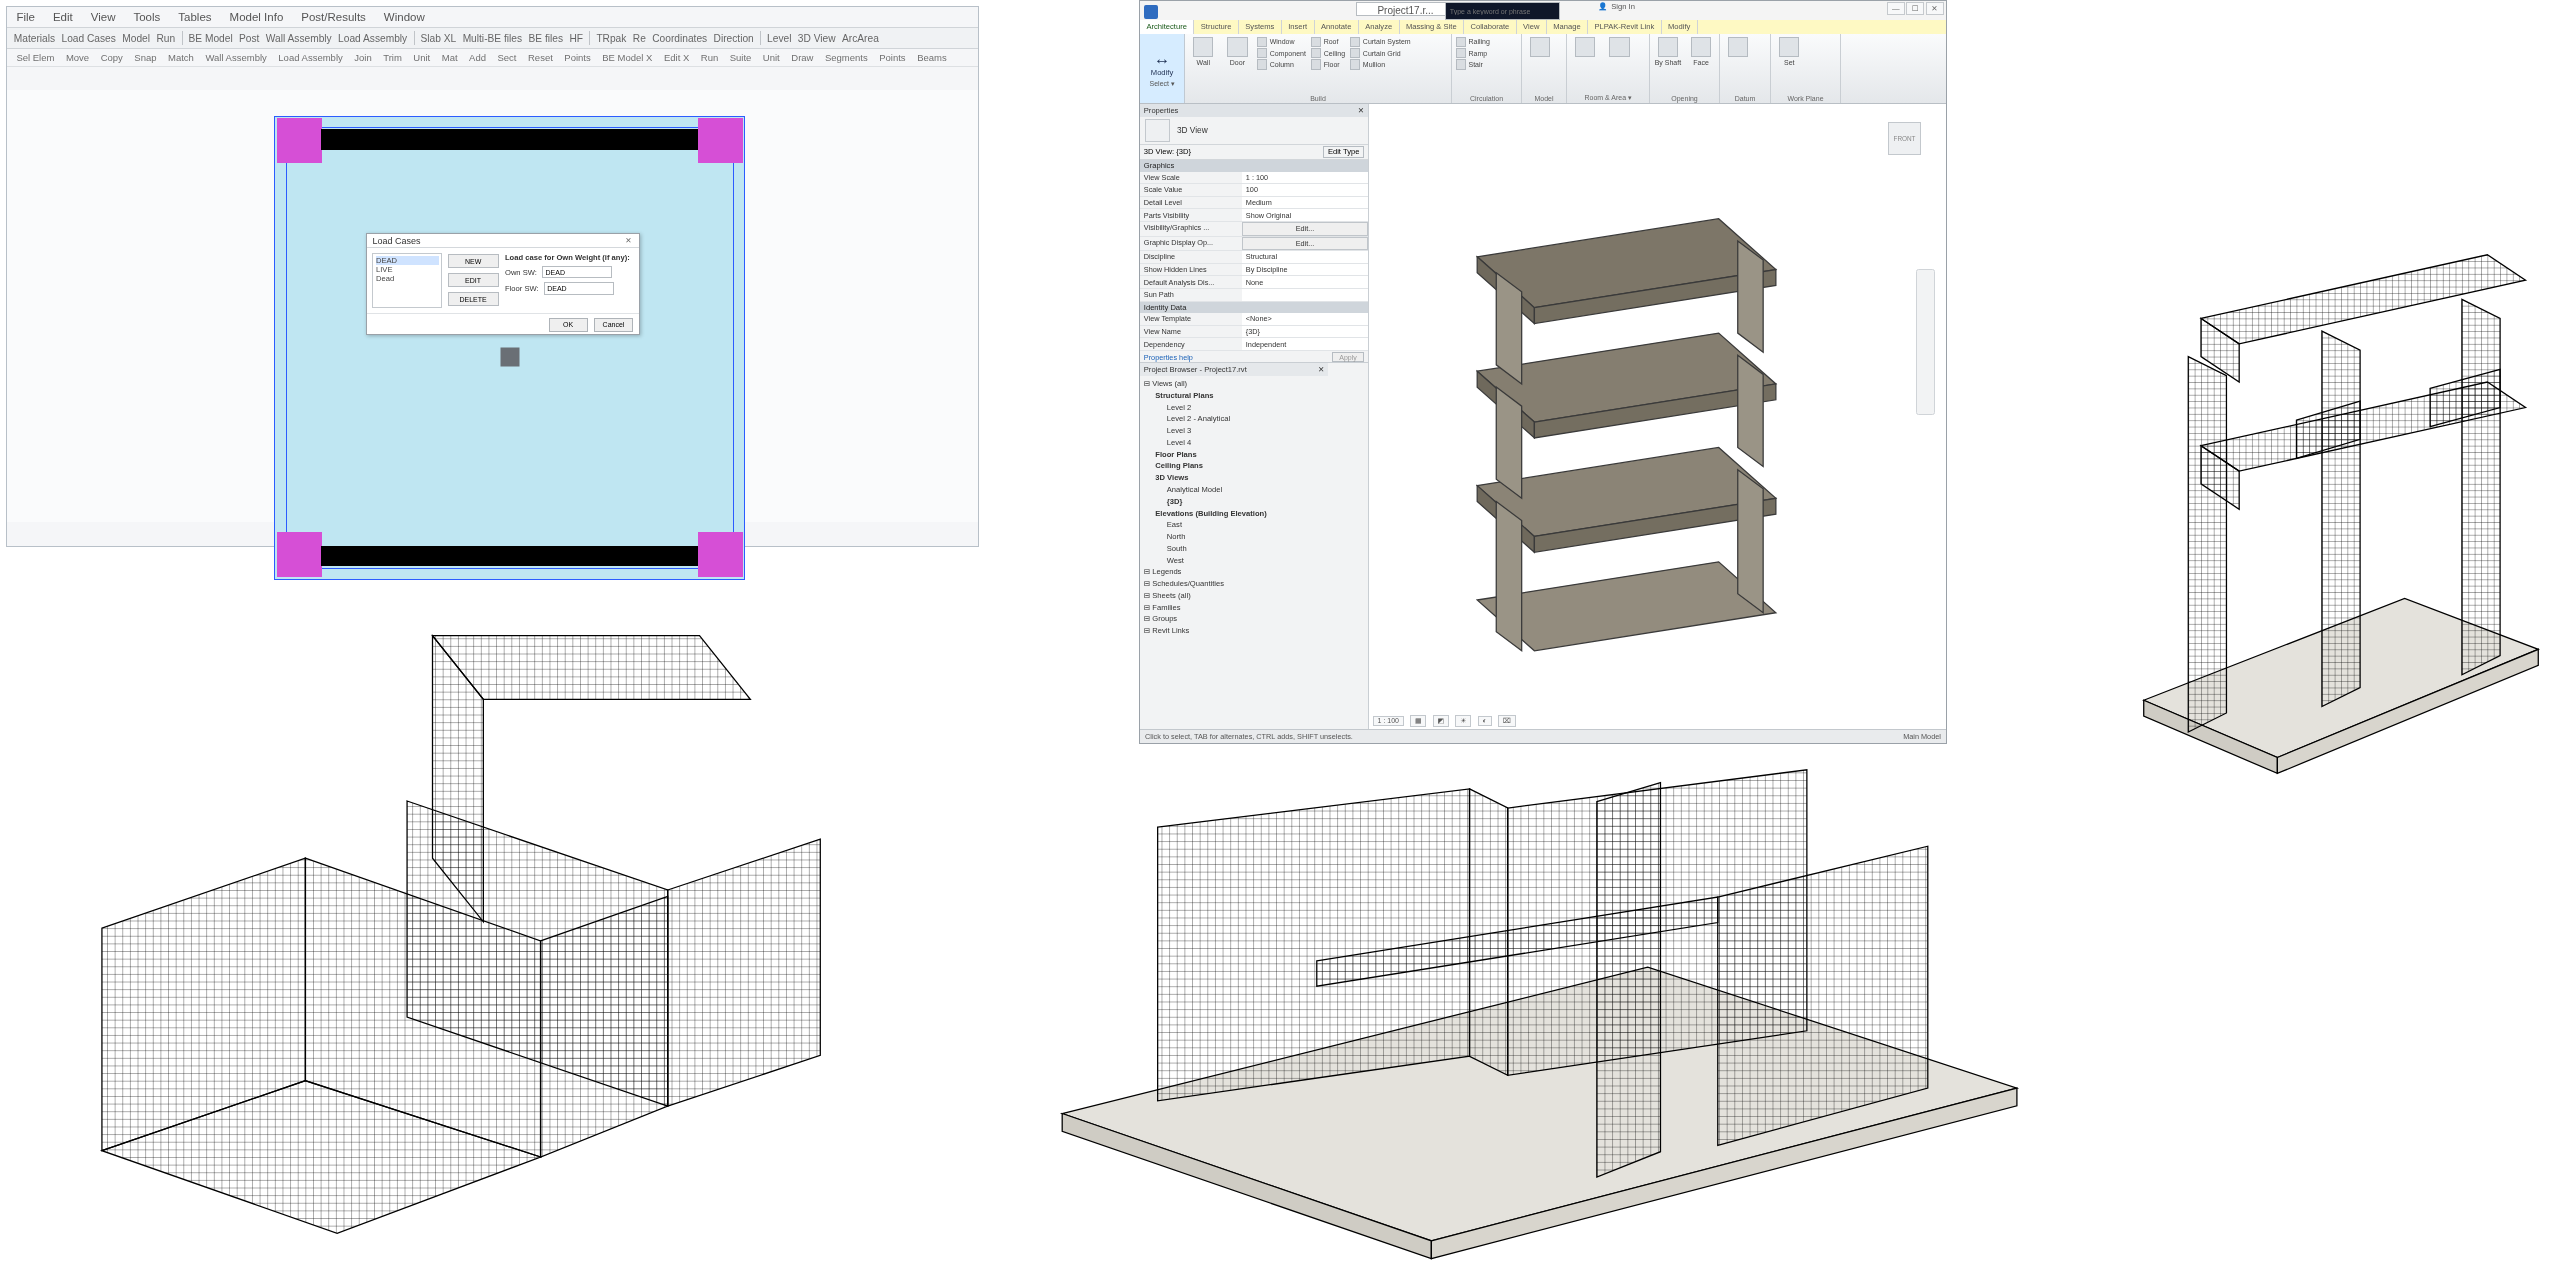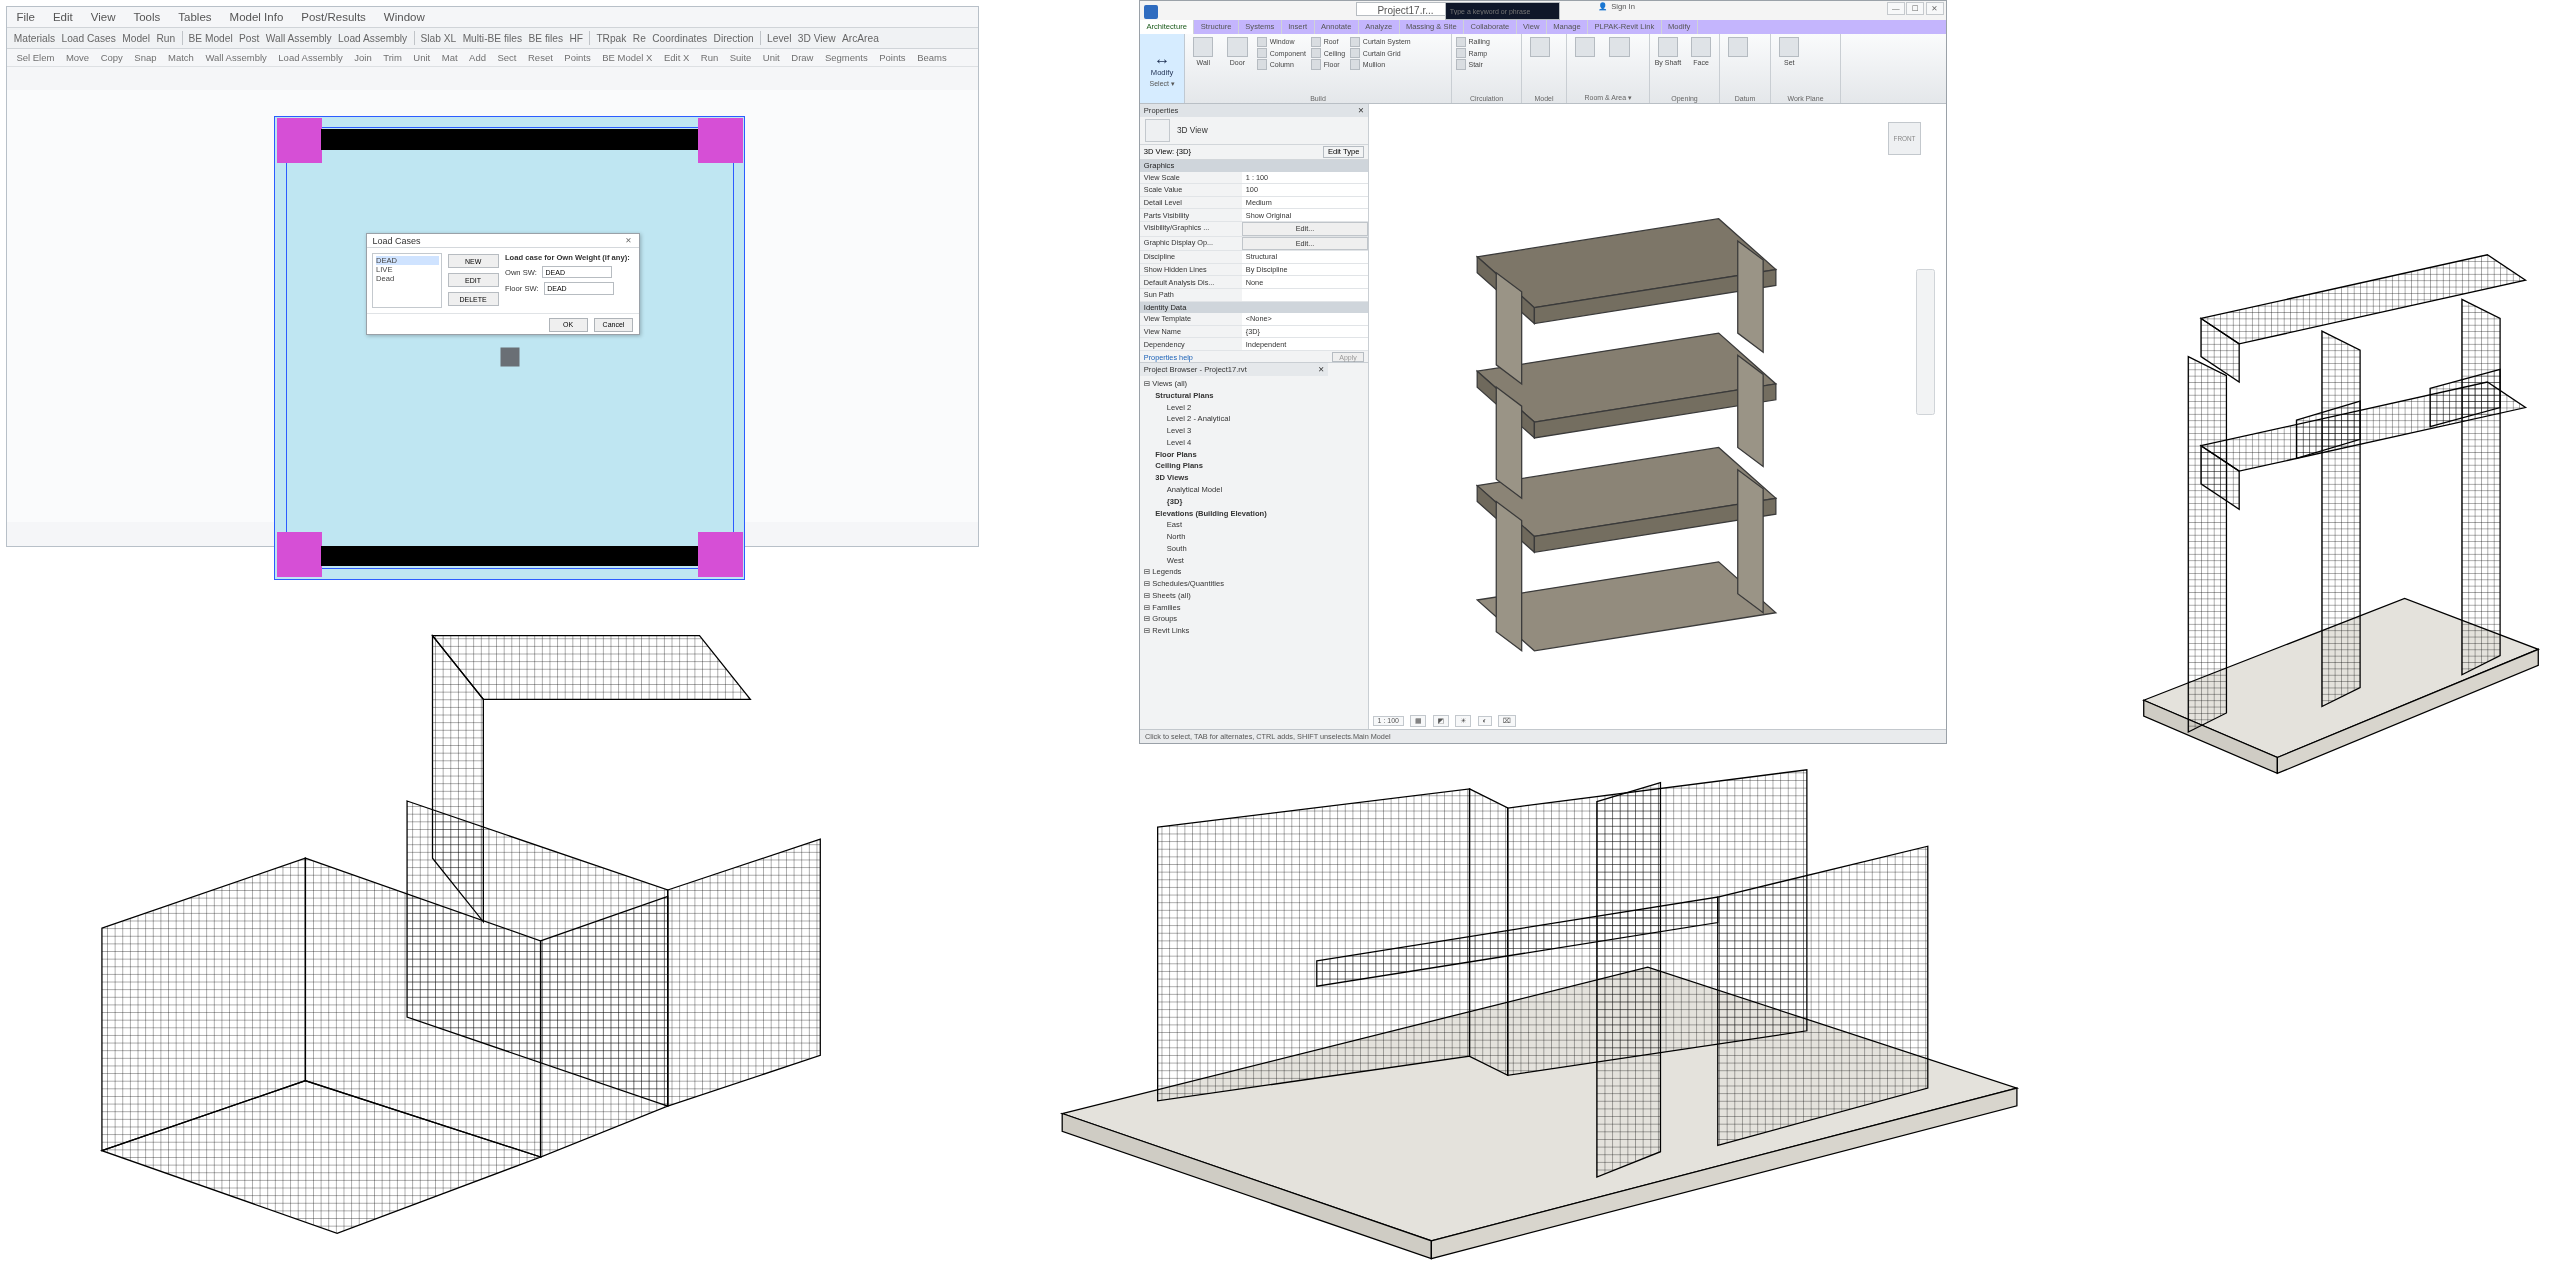--- a/index.html
+++ b/index.html
@@ -45,21 +45,21 @@
 
   
   .panelB { position:absolute; left:1139px; top:0; width:808px; height:744px; background:#f4f4f4; border:0.6px solid #9aa1a8; }
   .pb-qat { position:absolute; left:3.8px; top:2.5px; height:16.5px; display:flex; align-items:center; gap:3.8px; }
   .pb-qat .rvt { width:14px; height:14px; background:#2f6cc0; border-radius:1.9px; }
   .pb-docname { position:absolute; left:216px; top:1.3px; width:99px; height:14px; border:0.6px solid #b7bcc1; font-size:10px; background:#fff; padding:1.3px 3.8px; color:#555;text-align:center; }
   .pb-search { position:absolute; left:305px; top:1.3px; width:115px; height:18px; border:0.6px solid #b7bcc1; font-size:7px; color:#888; padding:1.3px 3.8px; background:#0f172a; }
   .pb-signin { position:absolute; left:458px; top:1.3px; font-size:7.6px; color:#555; display:flex; align-items:center; gap:3.8px; }
   .pb-winbtn { position:absolute; right:2.5px; top:1.3px; display:flex; gap:1.3px; }
   .pb-winbtn div { width:18px; height:12.7px; border:0.6px solid #c5c9cd; background:#f7f8f9; font-size:7.6px; display:flex; align-items:center; justify-content:center; color:#666; }
-  .pb-tabs { position:absolute; left:0; top:19px; right:0; height:14px; background:#c4b5fd; display:flex; font-size:7.6px; color:#555; }
+  .pb-tabs { position:absolute; left:0; top:19px; right:0; height:14px; background:#fef9c3; display:flex; font-size:7.6px; color:#555; }
   .pb-tabs span { padding:1.9px 6.4px; border-right:0.6px solid #cfd3d7; }
   .pb-tabs span.active { background:#fff; color:#1a5a1a; }
   .pb-ribbon { position:absolute; left:0; top:33px; right:0; height:70px; background:linear-gradient(#fafbfc,#e4e7ea); border-bottom:0.6px solid #b9bfc5; display:flex; }
   .pb-sel { width:45px; background:#d6ecff; border-right:0.6px solid #c0c9d2; display:flex; flex-direction:column; align-items:center; justify-content:center; font-size:7.6px; color:#235; }
   .pb-sel .big { font-size:16.5px; }
   .rg { border-right:0.6px solid #c9ced3; padding:2.5px 3.8px 1.3px 3.8px; display:flex; flex-direction:column; }
   .rg .items { flex:1; display:flex; gap:5.1px; }
   .rg .col { display:flex; flex-direction:column; gap:1.3px; font-size:7px; color:#444; }
   .rg .col .it { display:flex; align-items:center; gap:2.5px; }
   .rg .col .it .ic { width:10.2px; height:10.2px; background:#d9dde1; border:0.6px solid #b5bbc1; }
@@ -89,21 +89,21 @@
   .pb-browser .tree .n1 { padding-left:11.5px;font-weight:bold; }
   .pb-browser .tree .n2 { padding-left:23px; }
   .pb-browser .tree .sel { font-weight:700; }
 
   .pb-canvas { position:absolute; left:229px; top:103px; right:0; bottom:14px; background:#fff; }
   .pb-vc { position:absolute; right:19px; top:12.7px; width:45px; height:57px; }
   .pb-vc .cube { width:33px; height:33px; border:0.6px solid #c3c8cd; background:#eef0f2; margin:5.1px auto 0; font-size:6.4px; display:flex; align-items:center; justify-content:center; color:#888; }
   .pb-nav { position:absolute; right:11.5px; top:165px; width:19px; height:146px; background:#f2f3f4; border:0.6px solid #d0d4d8; border-radius:2.5px; }
   .pb-viewcontrol { position:absolute; left:3.8px; bottom:2.5px; font-size:7px; color:#555; display:flex; align-items:center; gap:6.4px; }
   .pb-viewcontrol .chip { padding:0.6px 3.8px; border:0.6px solid #c3c8cd; background:#f7f8f9; }
-  .pb-status { position:absolute; left:0; right:0; bottom:0; height:14px; background:#e9ebed; border-top:0.6px solid #c3c8cd; font-size:7.3px; color:#555; display:flex; align-items:center; padding:0 5.1px;margin-top:37px; }
+  .pb-status { position:absolute; left:0; right:0; bottom:0; height:14px; background:#e9ebed; border-top:0.6px solid #c3c8cd; font-size:7.3px; color:#555; display:flex; align-items:center; justify-content:space-between; padding:0 5.1px;margin-top:37px; }
 
   
   .rvt3d { position:absolute; left:51px; top:38px; width:394px; height:522px; }
 
   
   .wire { position:absolute; }
   .wireC { left:76px; top:623px; width:802px; height:623px; }
   .wireD { left:1024px; top:757px; width:1012px; height:503px; }
   .wireE { left:2131px; top:242px; width:420px; height:541px; }
 

